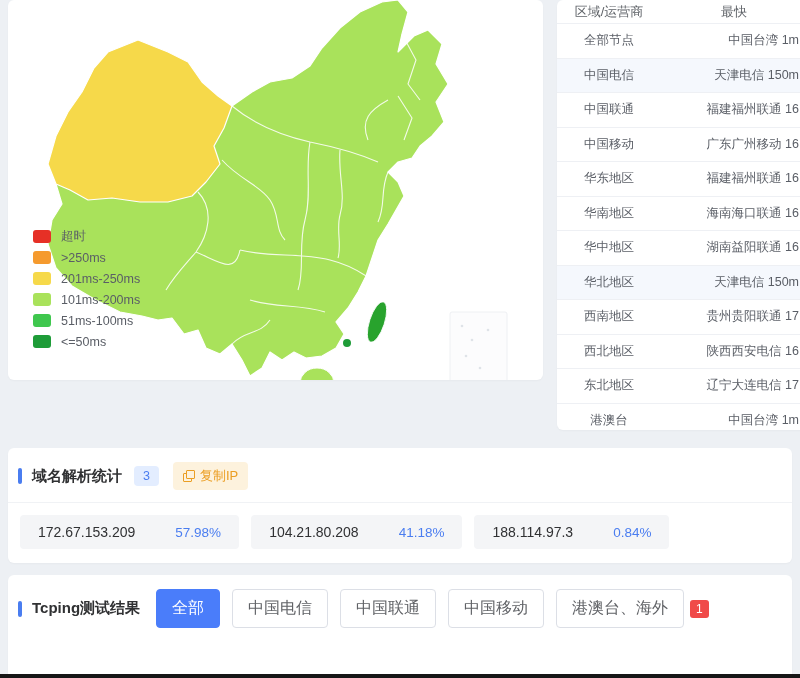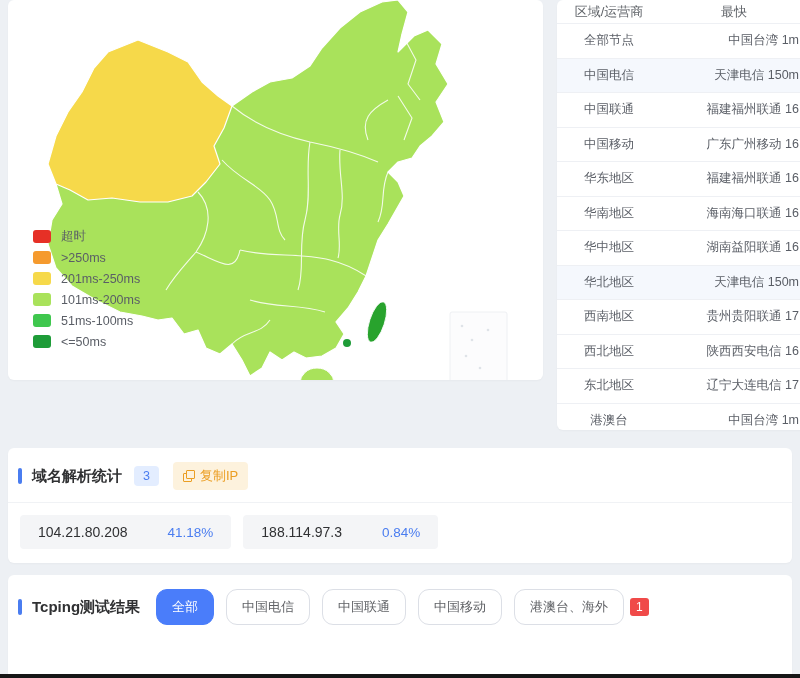--- a/index.html
+++ b/index.html
@@ -44,21 +44,21 @@
   .copy-icon::after{content:"";position:absolute;left:3px;top:0;width:7px;height:7px;border:1.3px solid #eb9e23;border-radius:1px;background:#fdf2dd;}
   .divider{height:1px;background:#f0f2f5;}
 
   .chips-row{display:flex;padding:12px 12px 0 12px;}
   .ip-chip{display:flex;align-items:center;background:#f4f5f7;border-radius:4px;height:34px;padding:0 18px;margin-right:12px;cursor:pointer;}
   .chip-ip{font-size:14px;color:#303133;}
   .chip-pct{font-size:13.5px;color:#4a7df0;margin-left:40px;}
 
   
   .filters{display:flex;align-items:center;margin-left:16px;}
-  .filter-btn{position:relative;display:inline-flex;align-items:center;font-size:13px;padding:8px 15px;border-radius:11px;border:1px solid #dcdfe6;background:#fff;color:#606266;margin-right:12px;cursor:pointer;}
+  .filter-btn{position:relative;display:inline-flex;align-items:center;font-size:16px;padding:8px 15px;border-radius:4px;border:1px solid #dcdfe6;background:#fff;color:#606266;margin-right:12px;cursor:pointer;}
   .filter-btn.active{background:#4a7dfa;border-color:#4a7dfa;color:#fff;}
   .red-badge{display:inline-block;margin-left:8px;background:#f04a49;color:#fff;font-size:12px;line-height:1;padding:3px 6px;border-radius:3px;}
 
   
   .tp-table{margin-top:2px;}
   .tp-head{display:flex;background:#f6f7f9;height:38px;align-items:center;font-size:13px;color:#5f6368;border-top:1px solid #eef0f4;}
   .tp-head > div{border-left:2px solid #fff;}
   .tp-head > div:first-child{border-left:none;}
   .tp-c1{width:206px;flex:none;text-align:center;height:100%;display:flex;align-items:center;justify-content:center;}
   .tp-c2{width:228px;flex:none;text-align:center;height:100%;display:flex;align-items:center;justify-content:center;}
@@ -214,20 +214,24 @@
       <span class="card-title">域名解析统计</span>
       <span class="count-badge">3</span>
       <button class="copy-btn">
         <span class="copy-icon"></span>
         <span>复制IP</span>
       </button>
     </div>
     <div class="divider"></div>
     <div class="chips-row">
       <div class="ip-chip">
+        <span class="chip-ip">172.67.153.209</span>
+        <span class="chip-pct">57.98%</span>
+      </div>
+      <div class="ip-chip">
         <span class="chip-ip">104.21.80.208</span>
         <span class="chip-pct">41.18%</span>
       </div>
       <div class="ip-chip">
         <span class="chip-ip">188.114.97.3</span>
         <span class="chip-pct">0.84%</span>
       </div>
     </div>
   </div>
 

